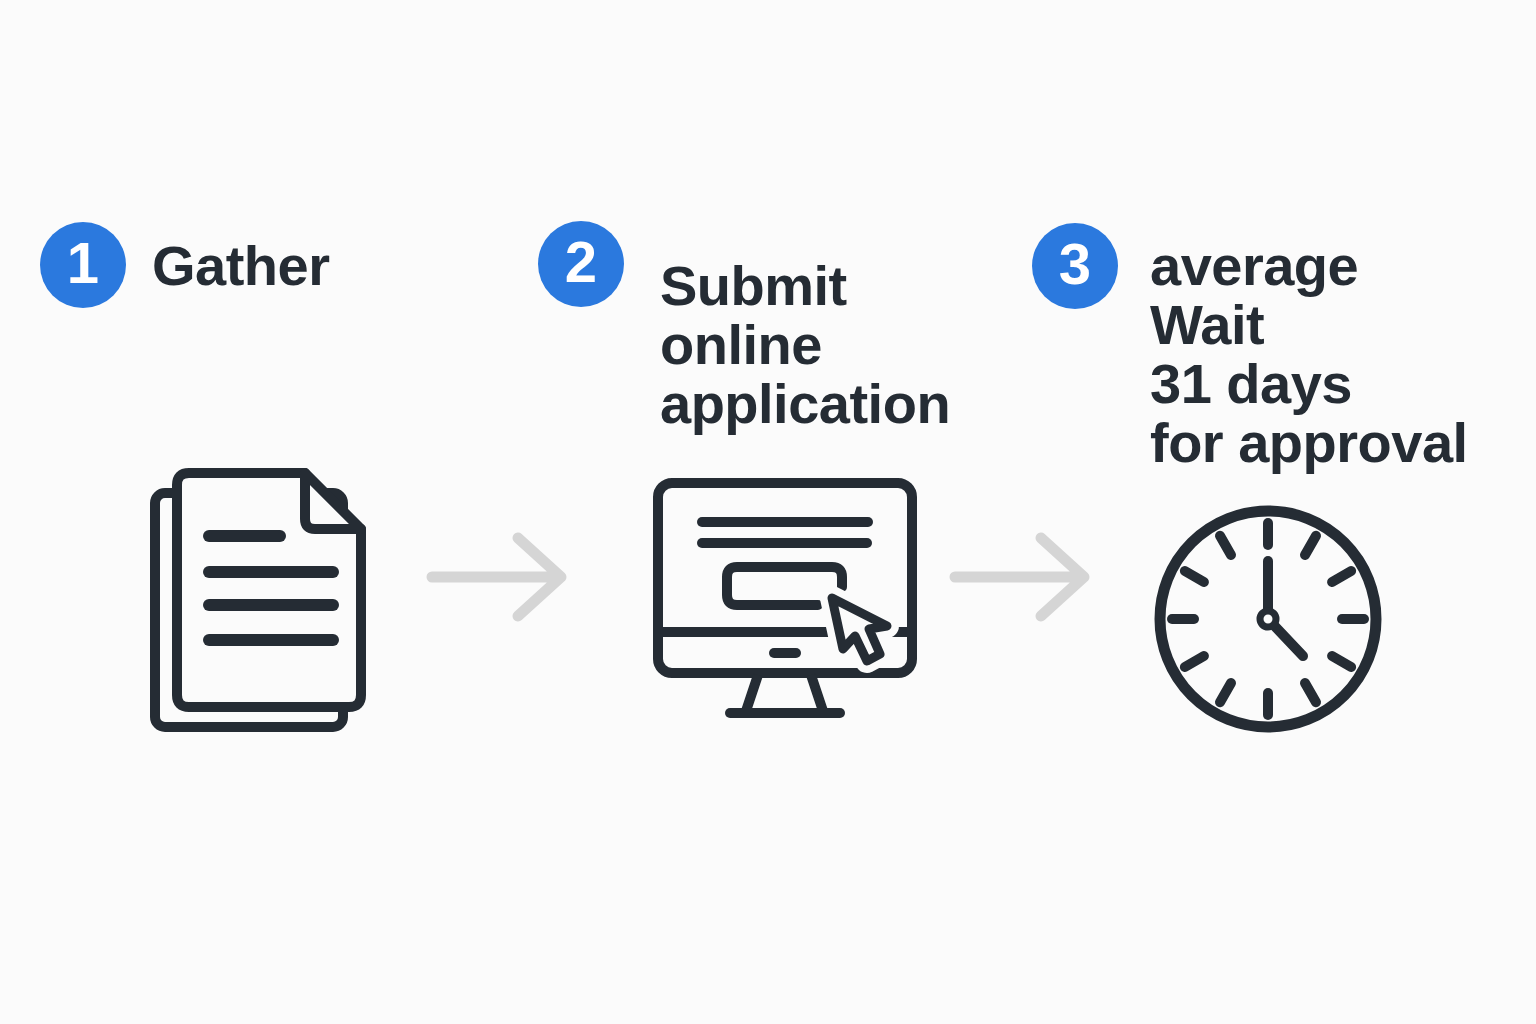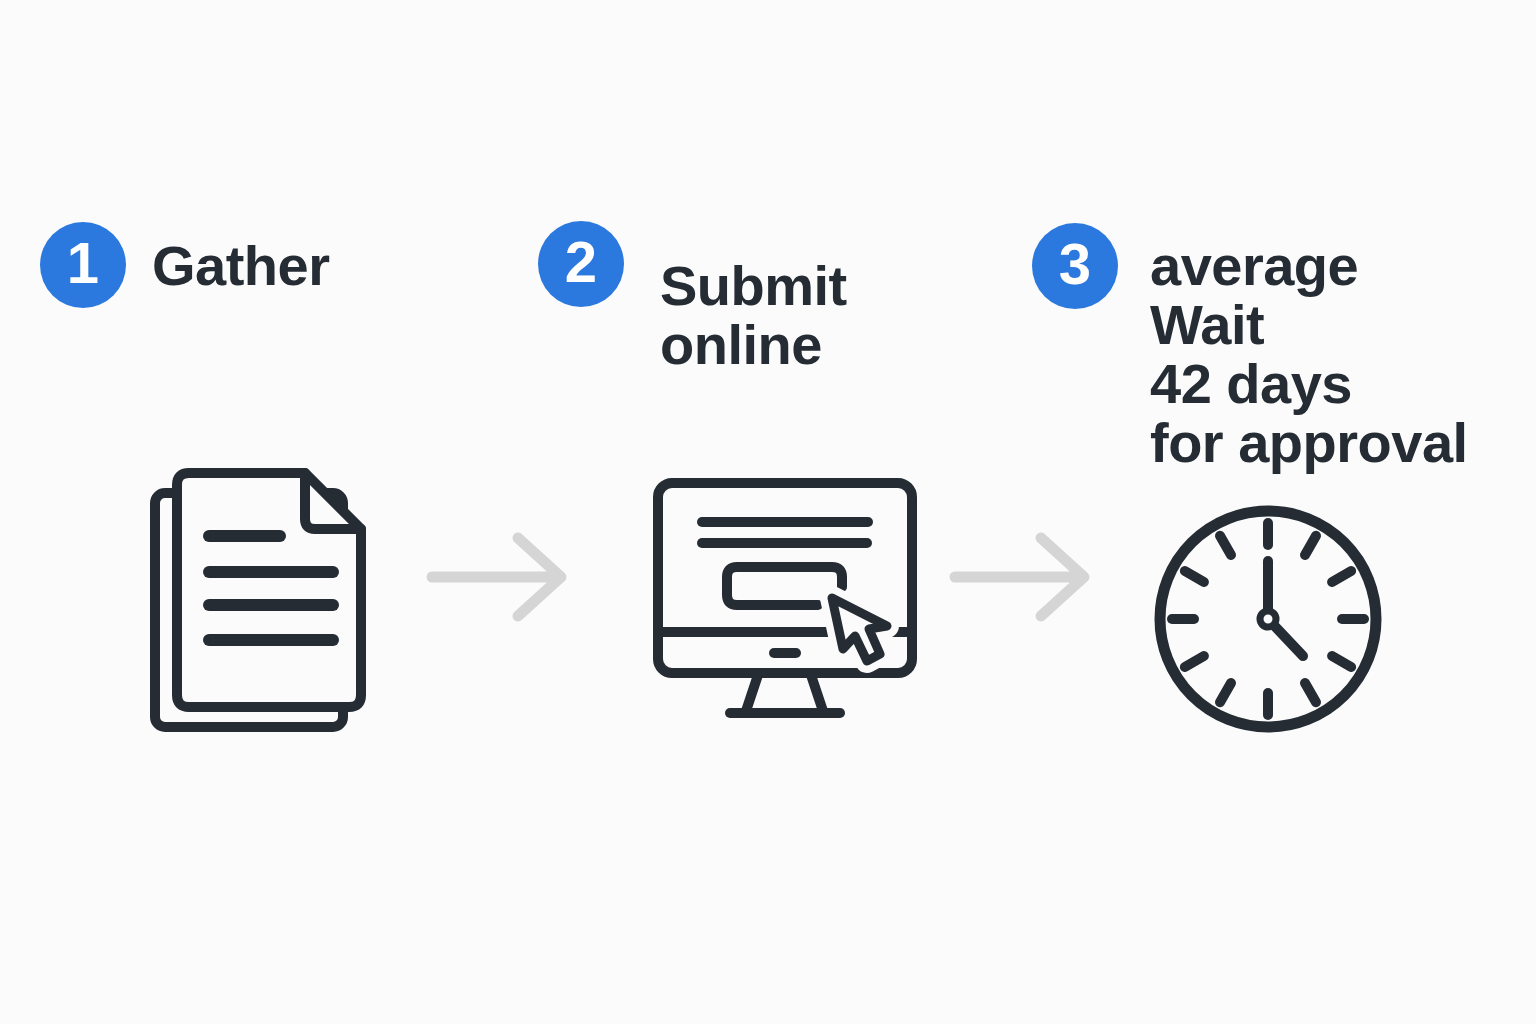--- a/index.html
+++ b/index.html
@@ -68,20 +68,21 @@
   <svg class="icon" style="left:420px; top:527px;" width="150" height="100" viewBox="0 0 150 100">
     <path class="arrow" stroke-width="11" stroke-linecap="round" stroke-linejoin="round" d="M12,50 L140,50 M98,11 L141,50 L98,89"></path>
   </svg>
 
   <div class="badge" style="left:538px; top:221px;">
     <span class="badge-number">2</span>
   </div>
   <div class="step-label" style="left:660px; top:236px;margin-top:20px;">
     <div>Submit</div>
     <div>online</div>
+    <div>application</div>
     <div></div>
   </div>
   <svg class="icon" style="left:650px; top:475px;" width="270" height="250" viewBox="0 0 270 250">
     <rect class="ink" x="8" y="8" width="254" height="190" rx="14" stroke-width="10"></rect>
     <line class="ink" x1="9" y1="157" x2="261" y2="157" stroke-width="10"></line>
     <line class="ink" x1="52" y1="47" x2="218" y2="47" stroke-width="10" stroke-linecap="round"></line>
     <line class="ink" x1="52" y1="68" x2="217" y2="68" stroke-width="10" stroke-linecap="round"></line>
     <path class="ink" stroke-width="10" stroke-linecap="round" d="M192,112 L192,102 Q192,92 182,92 L87,92 Q77,92 77,102 L77,120 Q77,130 87,130 L168,130"></path>
     <line class="ink" x1="124" y1="178" x2="146" y2="178" stroke-width="10" stroke-linecap="round"></line>
     <line class="ink" x1="108" y1="200" x2="96" y2="236" stroke-width="10"></line>
@@ -94,21 +95,21 @@
   <svg class="icon" style="left:943px; top:527px;" width="150" height="100" viewBox="0 0 150 100">
     <path class="arrow" stroke-width="11" stroke-linecap="round" stroke-linejoin="round" d="M12,50 L140,50 M98,11 L141,50 L98,89"></path>
   </svg>
 
   <div class="badge" style="left:1032px; top:223px;">
     <span class="badge-number">3</span>
   </div>
   <div class="step-label" style="left:1150px; top:236px;">
     <div>average</div>
     <div>Wait</div>
-    <div>42 days</div>
+    <div>31 days</div>
     <div>for approval</div>
   </div>
   <svg class="icon" style="left:1148px; top:495px;" width="240" height="250" viewBox="0 0 240 250">
     <circle class="ink" cx="120" cy="124" r="108" stroke-width="11"></circle>
     <g class="ink" stroke-width="10" stroke-linecap="round">
       <line x1="120" y1="28" x2="120" y2="50"></line>
       <line x1="120" y1="28" x2="120" y2="50" transform="rotate(30 120 124)"></line>
       <line x1="120" y1="28" x2="120" y2="50" transform="rotate(60 120 124)"></line>
       <line x1="120" y1="28" x2="120" y2="50" transform="rotate(90 120 124)"></line>
       <line x1="120" y1="28" x2="120" y2="50" transform="rotate(120 120 124)"></line>

